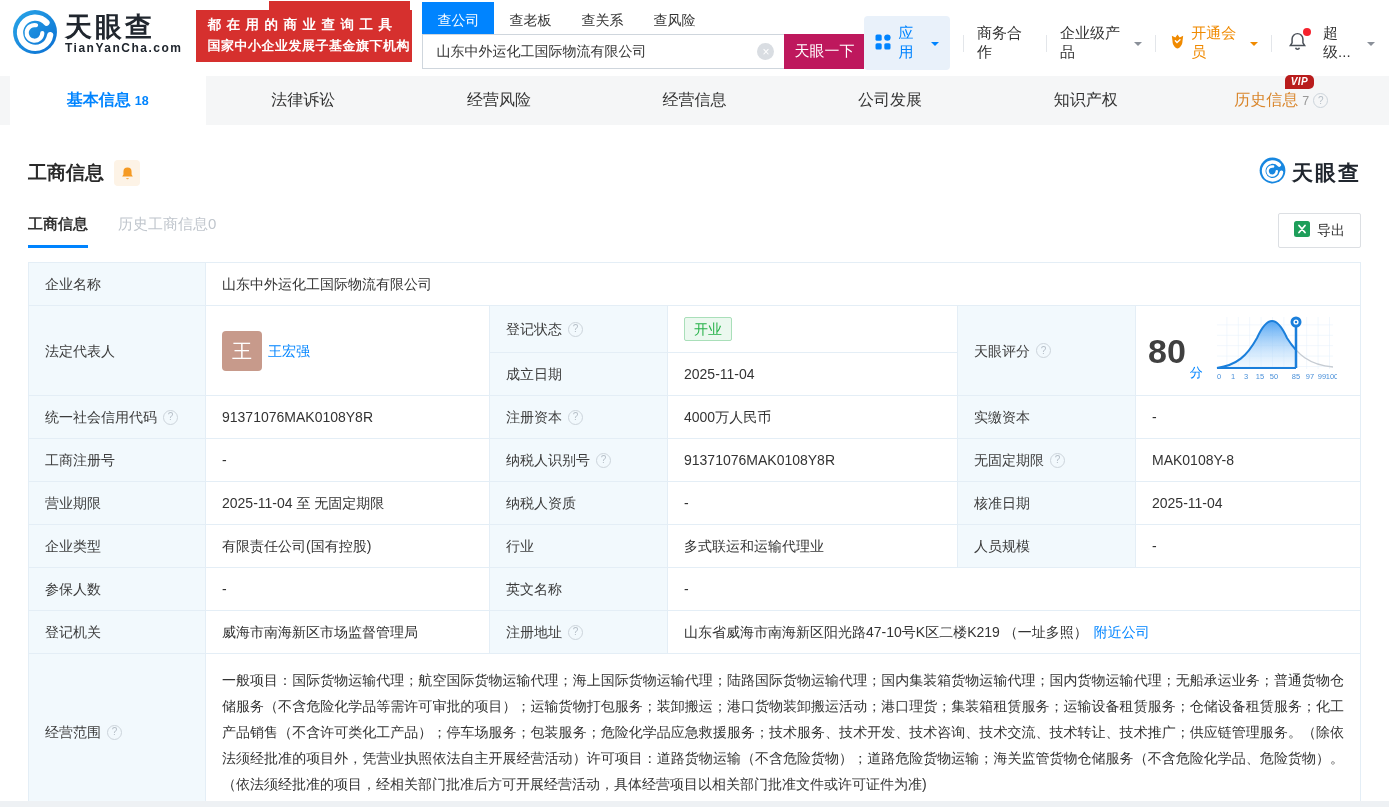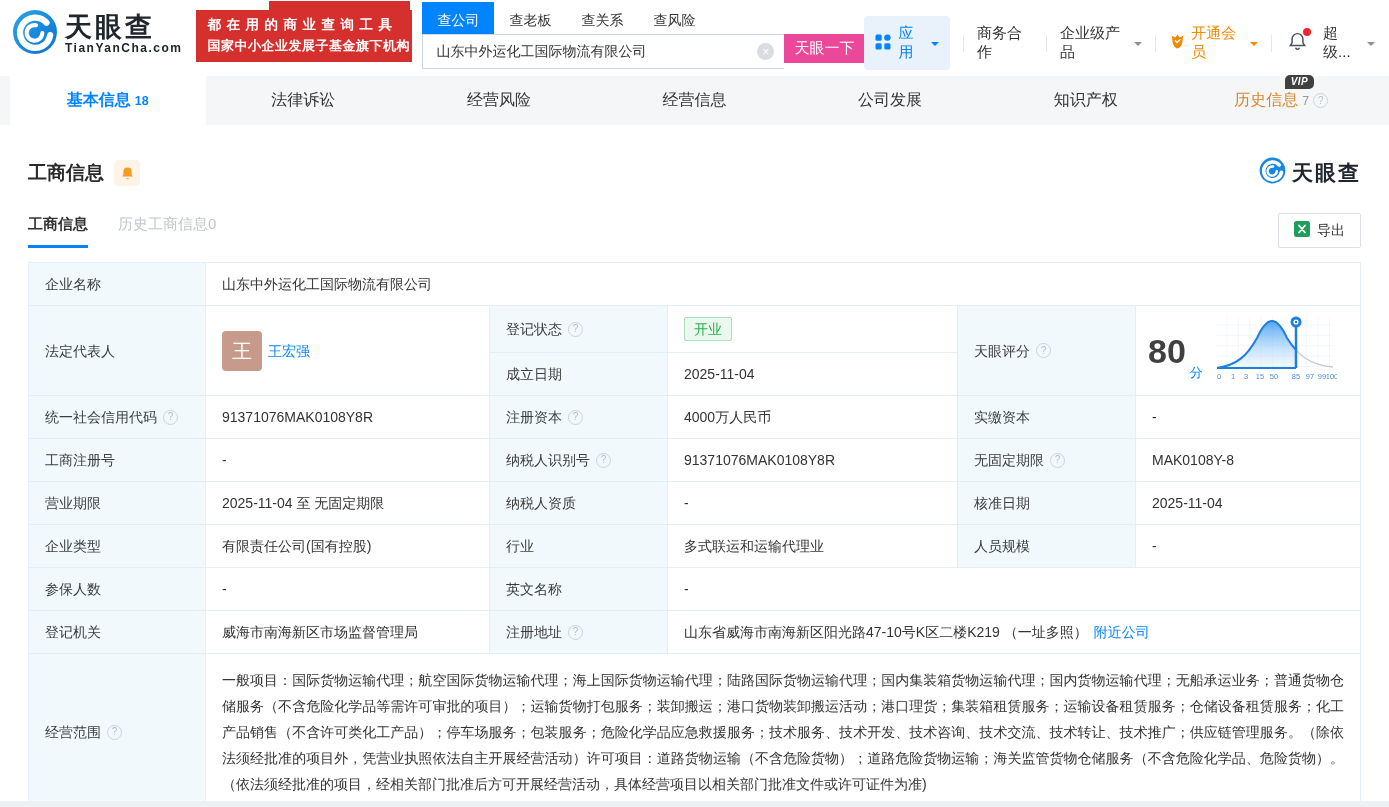--- a/index.html
+++ b/index.html
@@ -17,41 +17,41 @@
   .banner-l2 { font-size: 13px; font-weight: bold; letter-spacing: 0.5px; margin-top: 3px; white-space: nowrap; }
   .search-area { margin-left: 10px; margin-top: 2px; }
   .search-tabs { display: flex; }
   .search-tab { font-size: 14px; color: #333; padding: 10px 15px 4px; cursor: pointer; }
   .search-tab.active { background: #0084ff; color: #fff; }
   .search-row { display: flex; }
   .input-wrap { position: relative; }
   .search-input { width: 362px; height: 35px; border: 1px solid #cfd6dd; border-right: none; padding: 0 34px 0 13px; font-size: 14px; color: #333; outline: none; font-family: inherit; }
   .clear-icon { position: absolute; right: 10px; top: 9px; width: 17px; height: 17px; border-radius: 50%; background: #d9dde2; color: #fff; font-size: 12px; display: flex; align-items: center; justify-content: center; cursor: pointer; }
   .clear-icon::after { content: "×"; }
-  .search-btn { width: 80px; height: 29px; background: #ec4899; color: #fff; border: none; font-size: 15px; cursor: pointer; font-family: inherit; }
+  .search-btn { width: 80px; height: 35px; background: #be185d; color: #fff; border: none; font-size: 15px; cursor: pointer; font-family: inherit; }
   .top-nav { margin-left: auto; display: flex; align-items: center; gap: 13px; margin-top: 16px; }
   .apps-box { background: #e9f1fa; border-radius: 4px; padding: 8px 11px; color: #0084ff; display: flex; align-items: center; gap: 7px; font-size: 15px; cursor: pointer; }
   .caret { width: 0; height: 0; border: 4.5px solid transparent; border-top-color: #8a9099; margin-top: 5px; }
   .caret.blue { border-top-color: #0084ff; }
   .caret.orange { border-top-color: #f08a00; }
   .vdiv { width: 1px; height: 17px; background: #e3e6ea; }
   .nav-item { font-size: 15px; color: #333; display: flex; align-items: center; gap: 5px; cursor: pointer; }
   .vip-link { color: #f08a00; font-weight: normal; }
   .bell-wrap { position: relative; cursor: pointer; margin: 0 2px; }
   .red-dot { position: absolute; top: -3px; right: -3px; width: 8px; height: 8px; border-radius: 50%; background: #f5222d; }
 
   
   .main-tabs { margin-top: 14px; height: 49px; background: #f5f6f7; display: flex; padding: 0 10px; }
   .main-tab { flex: 1; display: flex; align-items: center; justify-content: center; font-size: 16px; color: #333; cursor: pointer; }
   .main-tab.active { background: #fff; color: #0084ff; font-weight: bold; }
   .tab-count { font-size: 12.5px; color: #0084ff; margin-left: 4px; }
   .main-tab.history { color: #d9862c; }
   .main-tab.history .tab-count { color: #999; }
   .htab-rel { position: relative; }
-  .vip-badge { position: absolute; top: -15px; right: -16px; background: #404040; color: #fff; font-size: 10px; font-style: italic; font-weight: bold; padding: 1px 6px 2px; border-radius: 5px 5px 5px 0; letter-spacing: .5px; }
+  .vip-badge { position: absolute; top: -15px; right: -16px; background: #b91c1c; color: #fff; font-size: 10px; font-style: italic; font-weight: bold; padding: 1px 6px 2px; border-radius: 5px 5px 5px 0; letter-spacing: .5px; }
   .help { width: 15px; height: 15px; min-width: 15px; border-radius: 50%; border: 1px solid #ccd4db; color: #b5bec7; font-size: 10px; display: inline-flex; align-items: center; justify-content: center; cursor: pointer; }
   .help::after { content: "?"; }
   .main-tab .help { margin-left: 4px; }
 
   
   .content { padding: 0 28px; }
   .section-head { display: flex; justify-content: space-between; align-items: center; margin-top: 32px; }
   .title-wrap { display: flex; align-items: center; gap: 10px; }
   .section-title { font-size: 19px; font-weight: bold; color: #2a2a2a; }
   .subscribe-box { width: 26px; height: 26px; background: #fdf3e6; border-radius: 4px; display: flex; align-items: center; justify-content: center; cursor: pointer; }

